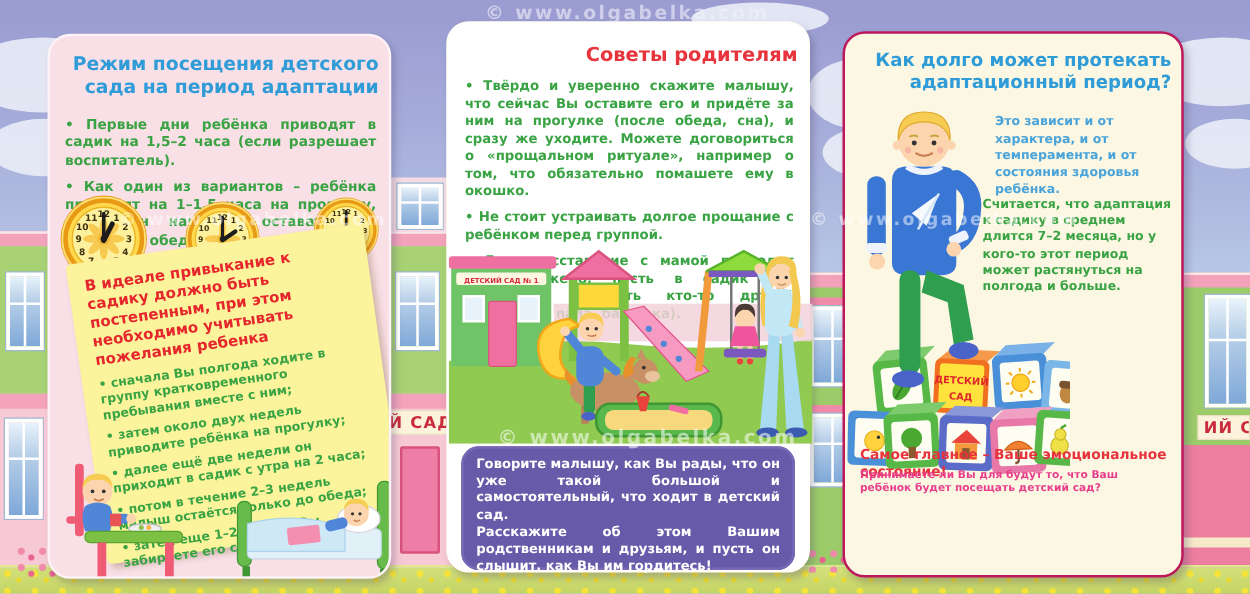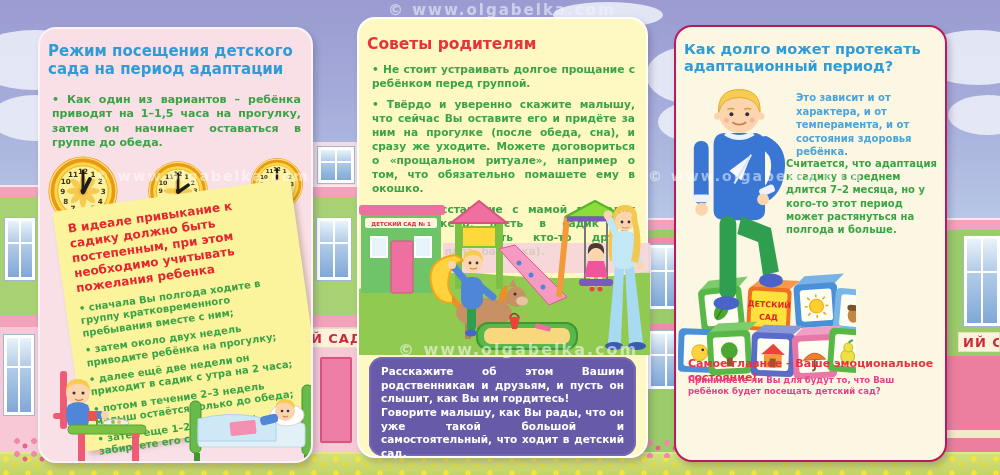--- a/index.html
+++ b/index.html
@@ -33,23 +33,23 @@
    radial-gradient(circle at 15px 10px,#ecd92f 0 1.8px,rgba(0,0,0,0) 2.4px),
    linear-gradient(#d3e07a,#c3d464);
   background-size:22px 14px,22px 14px,100% 100%;border-top:2px solid #dde88f}
 .flowers{position:absolute;z-index:2;background:
    radial-gradient(circle at 5px 5px,#f08aab 0 2.6px,rgba(0,0,0,0) 3.2px),
    radial-gradient(circle at 13px 10px,#e8628f 0 2.2px,rgba(0,0,0,0) 2.8px);
   background-size:17px 13px}
 
 .panel{position:absolute;border-radius:18px;box-shadow:3px 4px 6px rgba(70,60,100,.28);z-index:4}
 .p-left{left:38px;top:27px;width:275px;height:436px;background:#f9dfe6;border:2px solid #fdf2f5;overflow:hidden}
-.p-mid{left:357px;top:17px;width:291px;height:441px;background:#fef9c3;border:2px solid #fffef9}
+.p-mid{left:357px;top:17px;width:291px;height:441px;background:#ffffff;border:2px solid #fffef9}
 .p-right{left:674px;top:25px;width:273px;height:437px;background:#fbf7e3;border:2px solid #be185d}
-.p-title{position:absolute;left:8px;right:8px;text-align:left;line-height:1.2}
+.p-title{position:absolute;left:8px;right:8px;text-align:right;line-height:1.2}
 .t-blue{color:#2f9cd8}.t-red{color:#e6333c}
 .bullets{position:absolute;color:#3aa344;text-align:justify}
 .bullets p{margin:0 0 7px 0}
 
 .lp-title{top:13px;font-size:15px}
 .lp-bullets{top:64px;left:12px;right:10px;font-size:11px;line-height:1.3}
 .clock{position:absolute}
 .note{position:absolute;left:28px;top:165px;width:240px;height:242px;background:#fcf49c;
   border-radius:4px;transform:rotate(-8deg);box-shadow:3px 4px 5px rgba(120,90,40,.3);
   padding:12px 10px 6px 13px;z-index:2}
@@ -146,20 +146,21 @@
     <div class="lightstripe" style="left:300px;top:212px;width:60px;height:8px"></div>
   </div>
 
   <div class="grass"></div>
   <div class="flowers" style="left:12px;top:436px;width:54px;height:26px"></div>
   <div class="flowers" style="left:645px;top:438px;width:48px;height:20px"></div>
 
   <div class="panel p-left">
     <div class="p-title t-blue lp-title">Режим посещения детского сада на период адаптации</div>
     <div class="bullets lp-bullets">
+      <p>• Первые дни ребёнка приводят в садик на 1,5–2 часа (если разрешает воспитатель).</p>
       <p>• Как один из вариантов – ребёнка приводят на 1–1,5 часа на прогулку, затем он начинает оставаться в группе до обеда.</p>
     </div>
 
     <svg class="clock" style="left:7px;top:126px;width:72px;height:72px" viewBox="0 0 100 100">
       <circle cx="50" cy="50" r="48" fill="#e99a15"></circle>
         <circle cx="50" cy="50" r="46" fill="none" stroke="#fbe27a" stroke-width="2"></circle>
       <circle cx="50" cy="50" r="40" fill="#ffd84d"></circle>
         <circle cx="50" cy="50" r="35" fill="#fdf19e" stroke="#e8b422" stroke-width="1.5"></circle>
       <g fill="#f7c64a" opacity=".9">
         <ellipse cx="50" cy="38" rx="4.5" ry="11"></ellipse>
@@ -304,22 +305,22 @@
       <rect x="42" y="46" width="26" height="14" rx="2" fill="#f48fb1" transform="rotate(-6 55 53)"></rect>
       <rect x="72" y="40" width="18" height="9" rx="4" fill="#4f86d8" transform="rotate(-14 81 44)"></rect>
       <rect x="6" y="78" width="6" height="9" fill="#3f9632"></rect>
         <rect x="116" y="80" width="6" height="8" fill="#3f9632"></rect>
     </svg>
   </div>
 
   <div class="panel p-mid">
     <div class="p-title t-red mp-title">Советы родителям</div>
     <div class="bullets mp-bullets">
+      <p>• Твёрдо и уверенно скажите малышу, что сейчас Вы оставите его и придёте за ним на прогулке (после обеда, сна), и сразу же уходите. Можете договориться о «прощальном ритуале», например о том, что обязательно помашете ему в окошко.</p>
       <p>• Не стоит устраивать долгое прощание с ребёнком перед группой.</p>
-      <p>• Твёрдо и уверенно скажите малышу, что сейчас Вы оставите его и придёте за ним на прогулке (после обеда, сна), и сразу же уходите. Можете договориться о «прощальном ритуале», например о том, что обязательно помашете ему в окошко.</p>
       <p>• Если расставание с мамой проходит очень тяжело, пусть в садик его попробует отводить кто-то другой (например, папа, бабушка).</p>
     </div>
 
     <svg class="playground" viewBox="0 0 291 158">
       <path d="M0,92 Q60,70 140,78 Q225,86 291,74 L291,158 L0,158 Z" fill="#90ca50"></path>
       <rect x="84" y="46" width="207" height="30" fill="#f3d2da" opacity=".85"></rect>
       <g>
         <rect x="2" y="16" width="80" height="80" fill="#6fc468"></rect>
         <rect x="0" y="8" width="86" height="10" rx="3" fill="#ef6fa0"></rect>
         <rect x="6" y="21" width="72" height="10" rx="2" fill="#fdf6e0"></rect>
@@ -401,22 +402,22 @@
       <g>
         <rect x="118" y="126" width="100" height="26" rx="11" fill="#59b84c" stroke="#3f9632" stroke-width="2"></rect>
         <rect x="125" y="131" width="86" height="16" rx="7" fill="#f7d87c"></rect>
         <polygon points="150,120 161,120 158,132 153,132" fill="#e8443c"></polygon>
         <path d="M151,120 Q155,113 160,120" stroke="#a8322a" stroke-width="1.5" fill="none"></path>
         <rect x="176" y="128" width="16" height="5" rx="2" fill="#f06fa3" transform="rotate(14 184 130)"></rect>
       </g>
     </svg>
 
     <div class="purplebox">
+      <p>Говорите малышу, как Вы рады, что он уже такой большой и самостоятельный, что ходит в детский сад.</p>
       <p>Расскажите об этом Вашим родственникам и друзьям, и пусть он слышит, как Вы им гордитесь!</p>
-      <p>Говорите малышу, как Вы рады, что он уже такой большой и самостоятельный, что ходит в детский сад.</p>
     </div>
   </div>
 
   <div class="panel p-right">
     <div class="p-title t-blue rp-title">Как долго может протекать адаптационный период?</div>
 
     <svg class="rp-boy" viewBox="0 0 180 300">
       <g>
 
         <g transform="translate(22,206) rotate(-6 22 22)">

